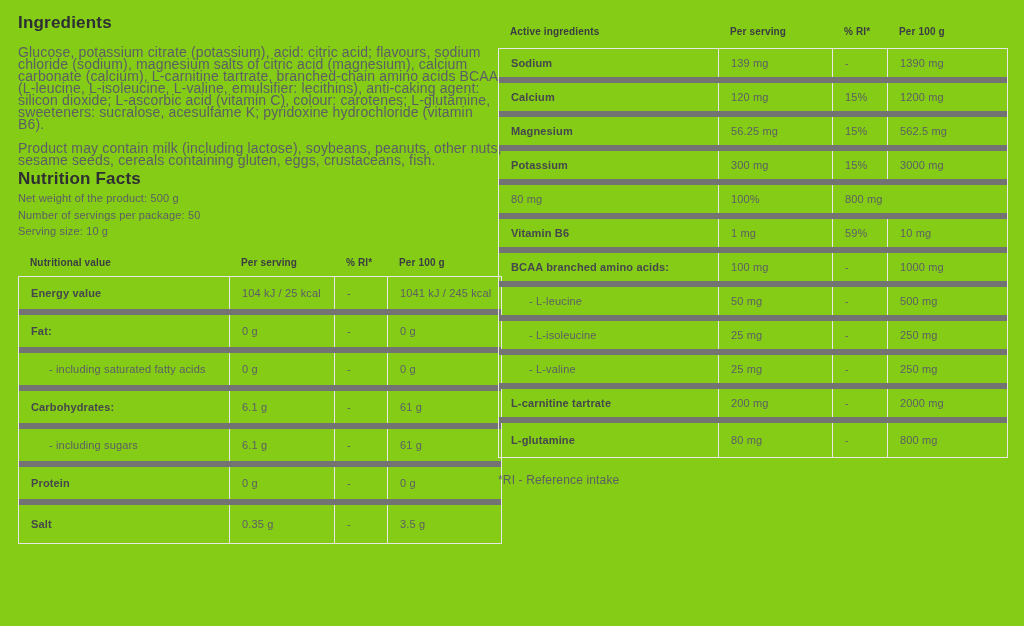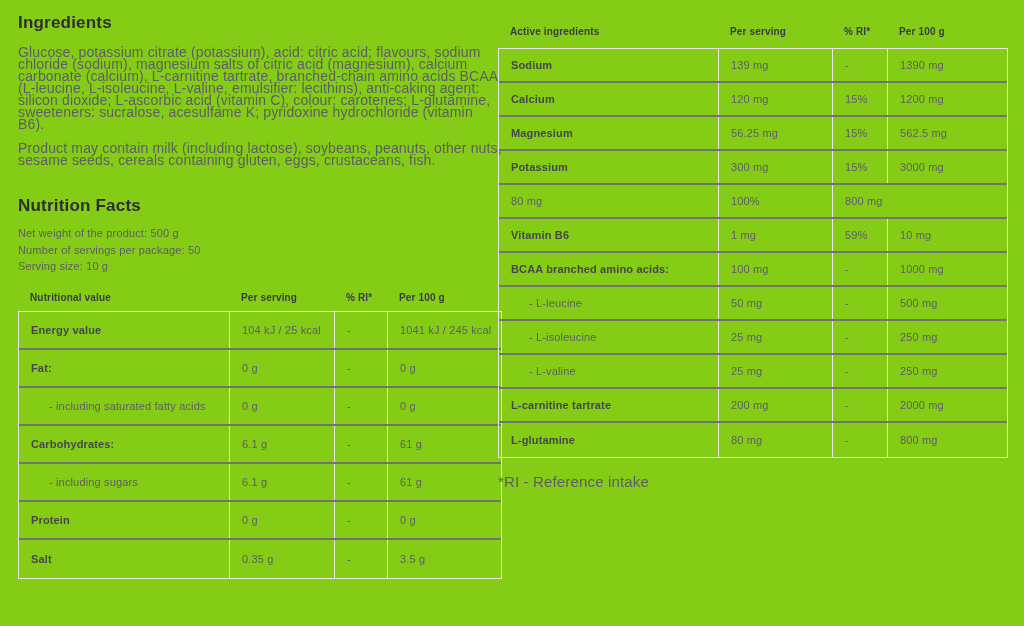--- a/index.html
+++ b/index.html
@@ -34,22 +34,22 @@
     letter-spacing: 0.2px;
     line-height: 22px;
   }
   .para {
     margin-top: 12px;
     font-size: 14px;
     line-height: 12px;
     letter-spacing: 0.15px;
     color: #5d5e64;
   }
-  .nutrition-title { margin-top: 29px; }
-  .info-block { margin-top: 8px; }
+  .nutrition-title { margin-top: 2px; }
+  .info-block { }
   .info-line {
     font-size: 11px;
     line-height: 16.5px;
     letter-spacing: 0.15px;
     color: #5d5e64;
   }
   
   .tbl { width: 100%; }
   .thead, .trow { display: grid; }
   .nutrition-tbl .thead, .nutrition-tbl .trow {
@@ -66,41 +66,41 @@
     align-items: center;
     padding-left: 12px;
     font-size: 10px;
     font-weight: 700;
     color: #3c3d42;
     letter-spacing: 0.15px;
   }
   .tbody {
     border: 1px solid #e7e7e8;
   }
-  .trow { border-bottom: 2px solid #737373; }
+  .trow { border-bottom: 6px solid #737373; }
   .trow:last-child { border-bottom: none; text-align: right; }
   .nutrition-tbl .trow { height: 38px; }
   .active-tbl .trow { height: 34px; }
   .tcell {
     display: flex;
     align-items: center;
     padding-left: 12px;
     font-size: 11px;
     letter-spacing: 0.15px;
     color: #5d5e64;
     border-right: 1px solid #e7e7e8;
     overflow: hidden;
     white-space: nowrap;
   }
   .tcell:last-child { border-right: none; }
   .tcell.label { font-weight: 700; color: #46474c; }
   .tcell.label.indent { font-weight: 400; color: #5d5e64; padding-left: 30px; }
   .footnote {
     margin-top: 15px;
-    font-size: 15px;
+    font-size: 12px;
     letter-spacing: 0.15px;
     color: #5d5e64;
   }
 </style>
 </head>
 <body>
 
 <div class="canvas">
 
   <div class="left-col">

